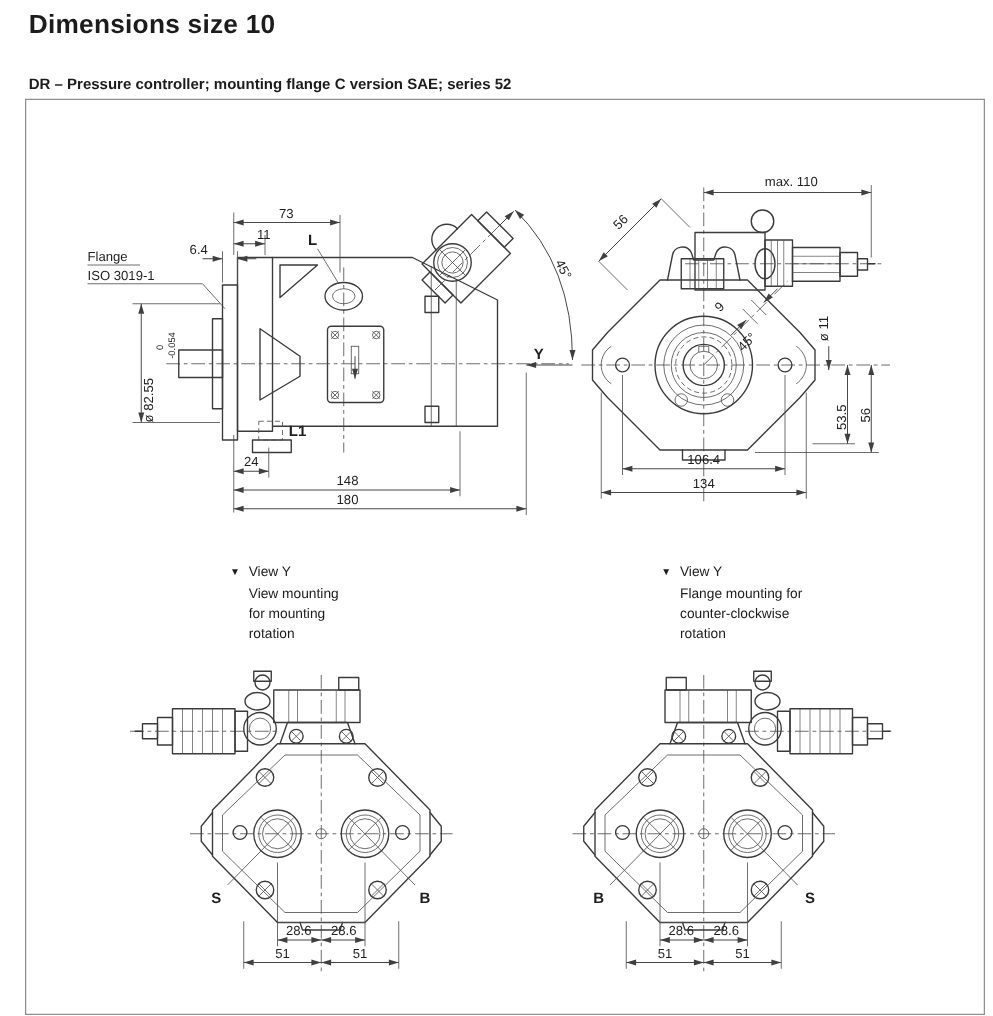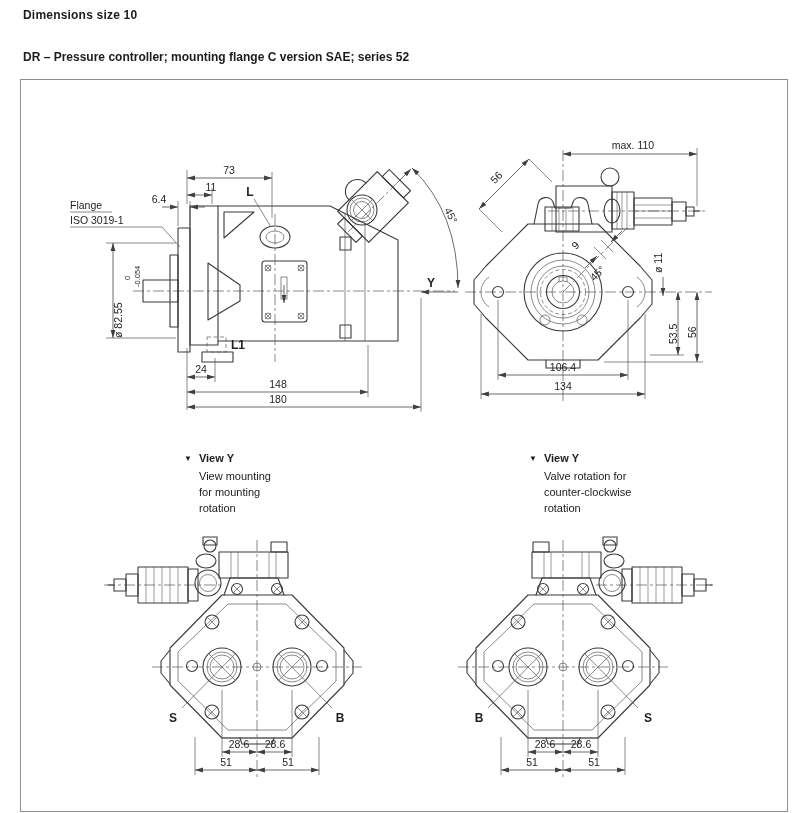--- a/index.html
+++ b/index.html
@@ -1,35 +1,35 @@
 <!DOCTYPE html>
 <html><head>
 <meta charset="utf-8">
 <style>
   html,body{margin:0;padding:0;background:#ffffff;}
   body{width:794px;height:813px;position:relative;overflow:hidden;
        font-family:"Liberation Sans",sans-serif;color:#1c1c1c;}
-  .page-title{position:absolute;left:23px;top:8px;font-size:12px;font-weight:bold;letter-spacing:.2px;}
-  .page-subtitle{position:absolute;left:23px;top:50px;font-size:12px;font-weight:bold;}
+  .page-title{position:absolute;left:23px;top:8px;font-size:21px;font-weight:bold;letter-spacing:.2px;}
+  .page-subtitle{position:absolute;left:23px;top:60px;font-size:12px;font-weight:bold;}
   .frame{position:absolute;left:20px;top:79px;width:768px;height:733px;border:1px solid #8f8f8f;box-sizing:border-box;}
   svg.art{position:absolute;left:0;top:0;}
   svg text{fill:#1f1f1f;font-size:10.5px;font-family:"Liberation Sans",sans-serif;}
   svg text.b{font-weight:bold;font-size:12px;}
   svg text.s{font-size:7.5px;}
   .mid{text-anchor:middle;}
   .o{fill:none;stroke:#3b3b3b;stroke-width:1.1;stroke-linejoin:round;stroke-linecap:round;}
   .t{fill:none;stroke:#4c4c4c;stroke-width:.65;}
   .d{fill:none;stroke:#474747;stroke-width:.8;}
   .c{fill:none;stroke:#585858;stroke-width:.7;stroke-dasharray:11 3 3 3;}
   .h{fill:none;stroke:#4c4c4c;stroke-width:.55;}
   .dsh{stroke-dasharray:4 2.5;}
   .viewlabel{position:absolute;font-size:11px;line-height:16px;}
   .viewlabel .hd-row{display:flex;align-items:baseline;}
   .viewlabel .tri{font-size:8px;margin-right:7px;position:relative;top:-1px;}
-  .viewlabel .hd{font-weight:bold;}
+  .viewlabel .hd{font-weight:normal;}
   .viewlabel .body{margin-left:15px;}
 </style>
 </head>
 <body>
 
 <div class="page-title">Dimensions size 10</div>
 <div class="page-subtitle">DR – Pressure controller; mounting flange C version SAE; series 52</div>
 <div class="frame"></div>
 
 <svg class="art" width="794" height="813" viewBox="0 0 794 813">
@@ -403,17 +403,17 @@
     <div>rotation</div>
   </div>
 </div>
 
 <div class="viewlabel" style="left:529px;top:450px;">
   <div class="hd-row">
     <span class="tri">▼</span>
     <span class="hd">View Y</span>
   </div>
   <div class="body">
-    <div>Valve rotation for</div>
+    <div>Flange mounting for</div>
     <div>counter-clockwise</div>
     <div>rotation</div>
   </div>
 </div>
 
 </body></html>

